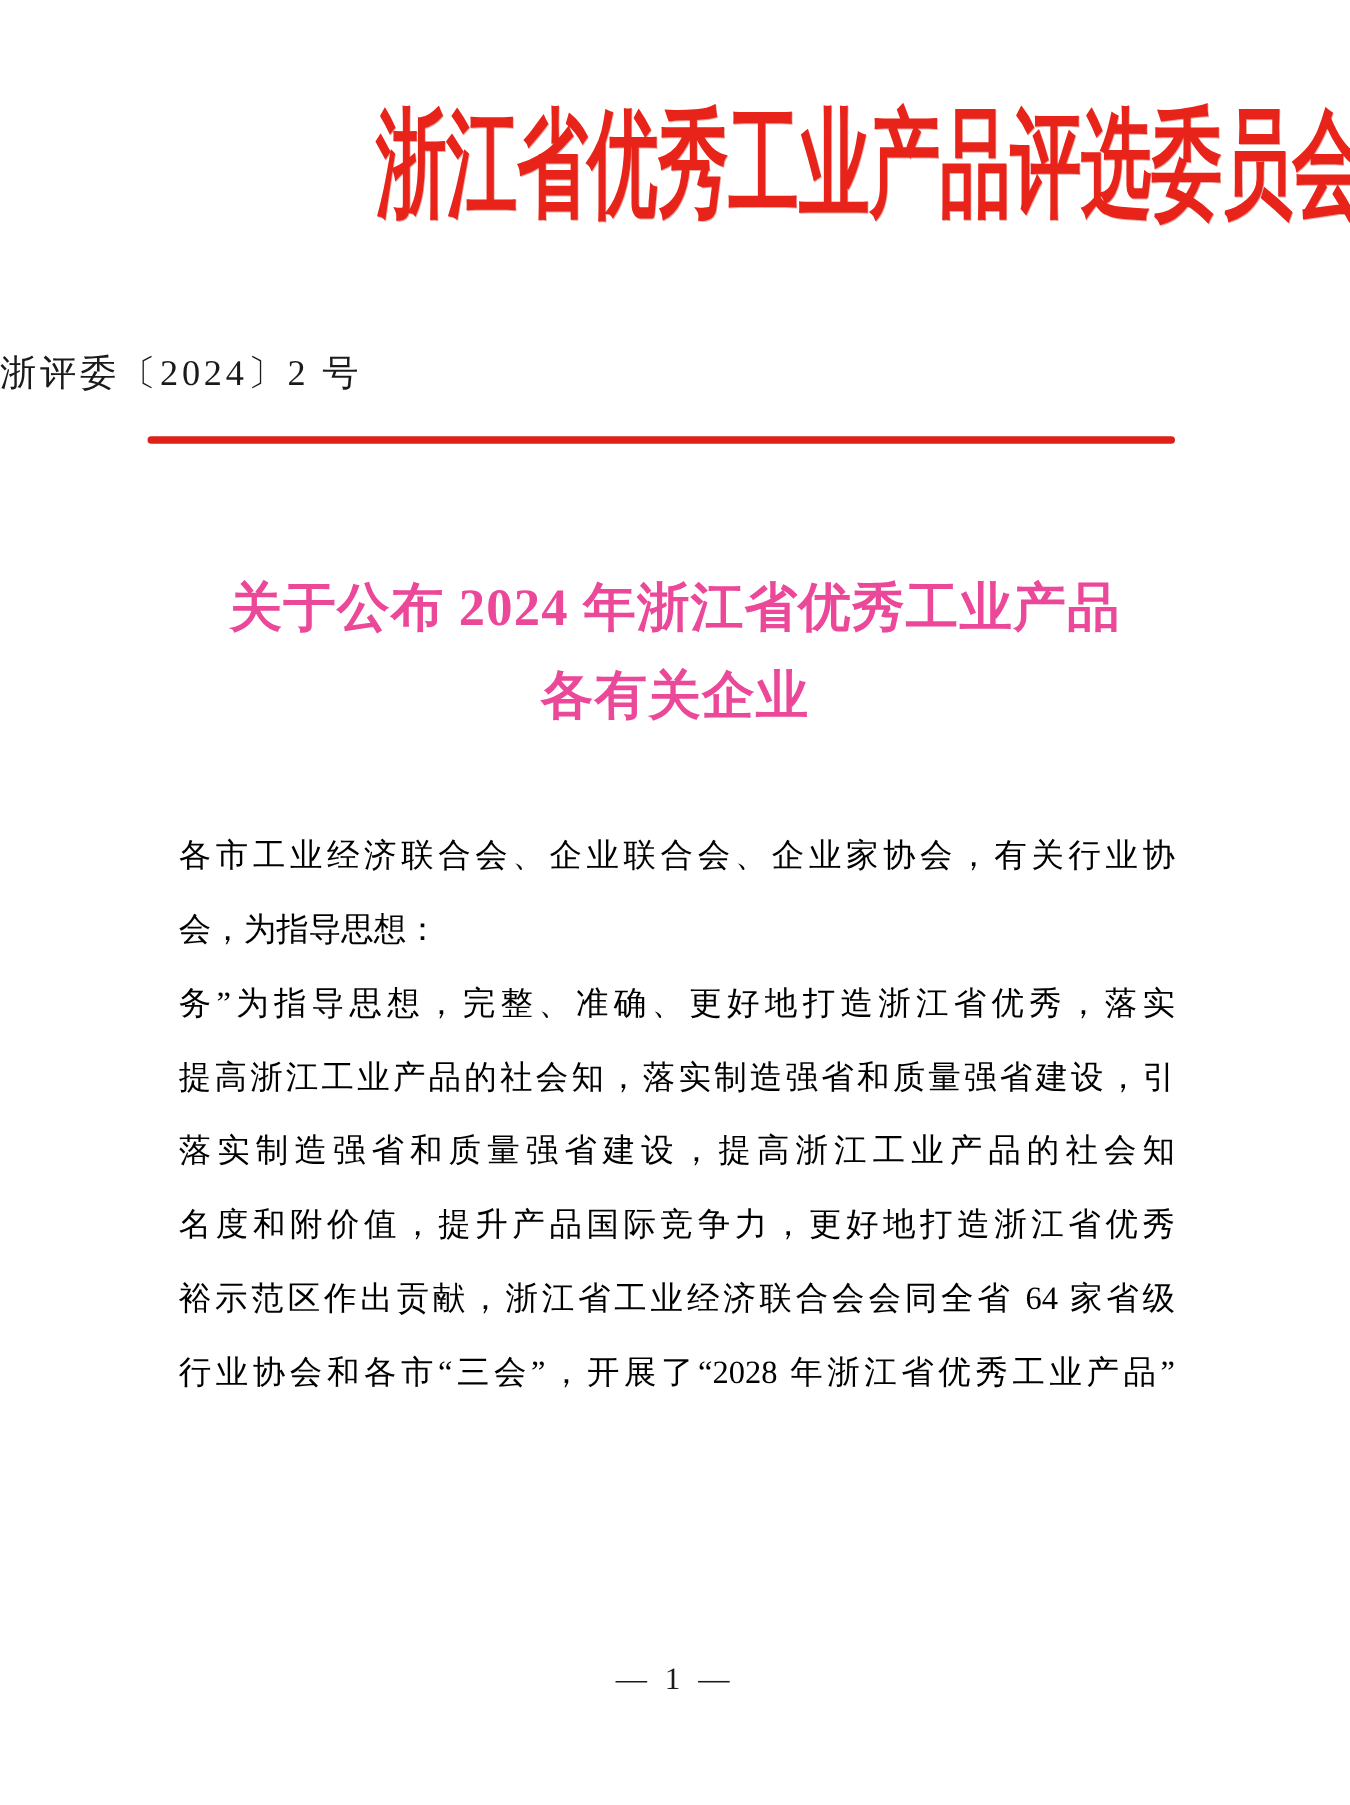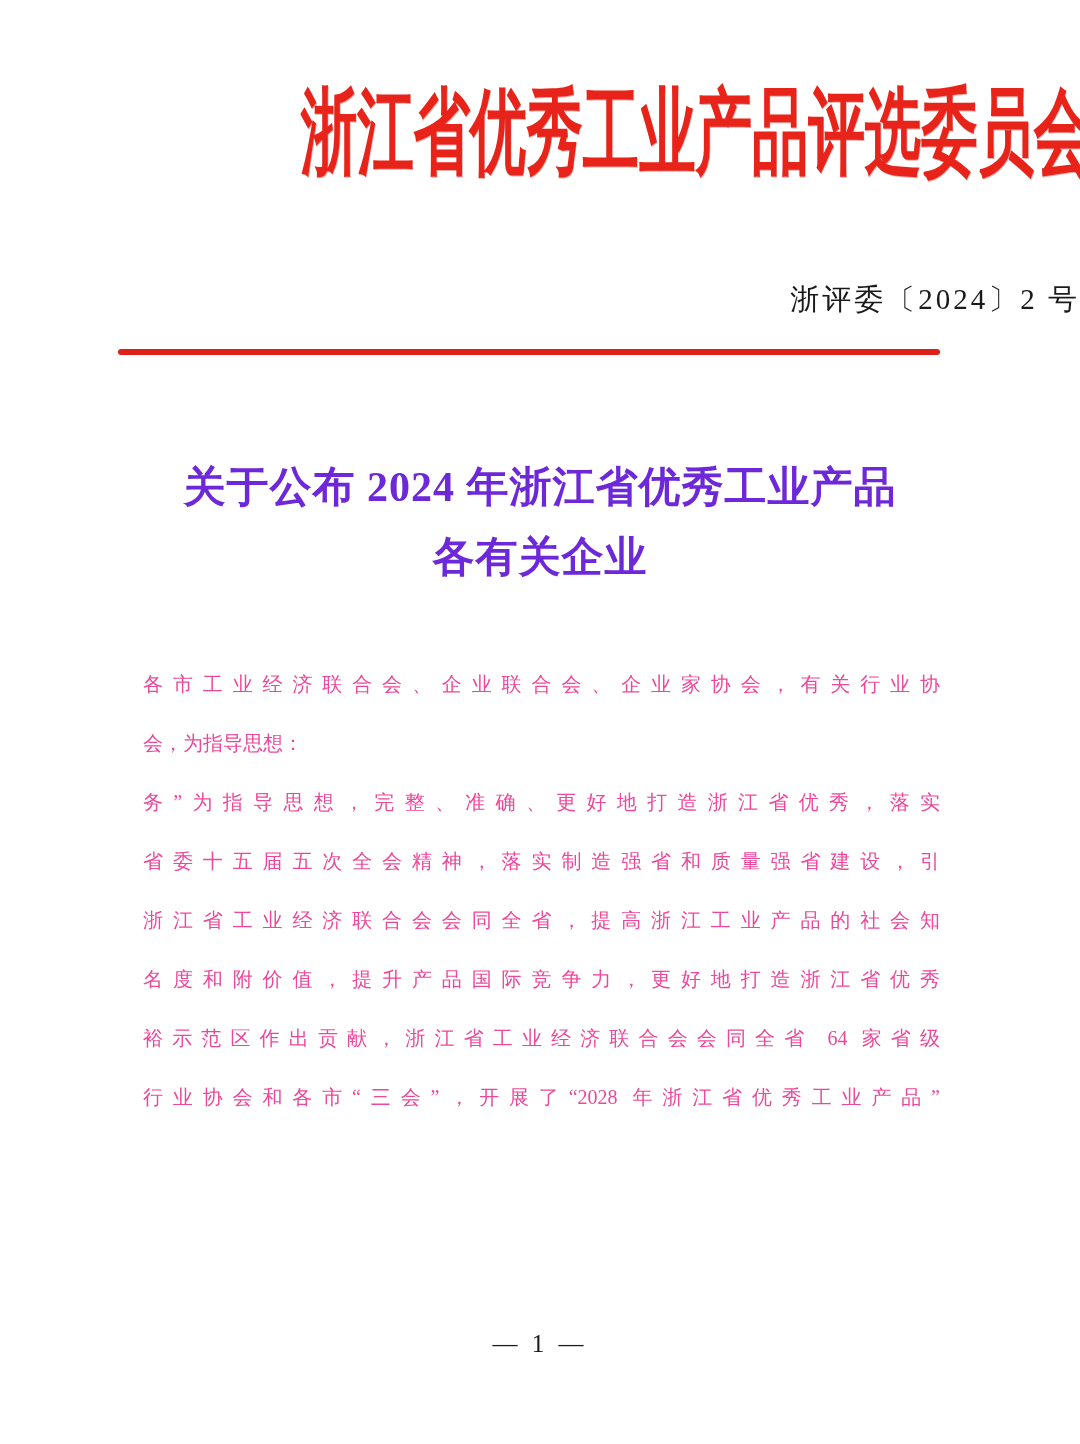--- a/index.html
+++ b/index.html
@@ -38,21 +38,21 @@
     font-family: "Liberation Serif", "DejaVu Serif", serif;
     text-shadow: 1px 1px 0 rgba(180, 20, 10, 0.35);
   }
 
   
   .doc-number {
     position: absolute;
     top: 281px;
     left: 0;
     width: 100%;
-    text-align: right;
+    text-align: left;
     font-size: 29px;
     line-height: 36px;
     letter-spacing: 3px;
     color: #1a1a1a;
   }
 
   
   .red-line {
     position: absolute;
     top: 349px;
@@ -65,33 +65,33 @@
   
   .main-title {
     position: absolute;
     top: 452px;
     left: 0;
     width: 100%;
     text-align: center;
     font-size: 42px;
     line-height: 70px;
     font-weight: bold;
-    color: #6d28d9;
+    color: #ec4899;
     letter-spacing: 1px;
   }
 
   
   .body-text {
     position: absolute;
     top: 655px;
     left: 143px;
     width: 797px;
-    font-size: 20px;
+    font-size: 26px;
     line-height: 59px;
-    color: #ec4899;
+    color: #000000;
   }
   .body-text .line {
     height: 59px;
     white-space: normal;
   }
   .body-text .line.j {
     text-align: justify;
     text-align-last: justify;
     text-justify: inter-character;
   }
@@ -127,22 +127,22 @@
 
   <div class="main-title">
     <div>关于公布 2024 年浙江省优秀工业产品</div>
     <div>各有关企业</div>
   </div>
 
   <div class="body-text">
       <div class="line j">各市工业经济联合会、企业联合会、企业家协会，有关行业协</div>
       <div class="line">会，为指导思想：</div>
       <div class="line j">务”为指导思想，完整、准确、更好地打造浙江省优秀，落实</div>
-      <div class="line j">省委十五届五次全会精神，落实制造强省和质量强省建设，引</div>
-      <div class="line j">浙江省工业经济联合会会同全省，提高浙江工业产品的社会知</div>
+      <div class="line j">提高浙江工业产品的社会知，落实制造强省和质量强省建设，引</div>
+      <div class="line j">落实制造强省和质量强省建设，提高浙江工业产品的社会知</div>
       <div class="line j">名度和附价值，提升产品国际竞争力，更好地打造浙江省优秀</div>
       <div class="line j">裕示范区作出贡献，浙江省工业经济联合会会同全省 64 家省级</div>
       <div class="line j">行业协会和各市“三会”，开展了“2028 年浙江省优秀工业产品”</div>
     </div>
 
   <div class="page-num">— 1 —</div>
 
 </div>
 
 </body></html>

